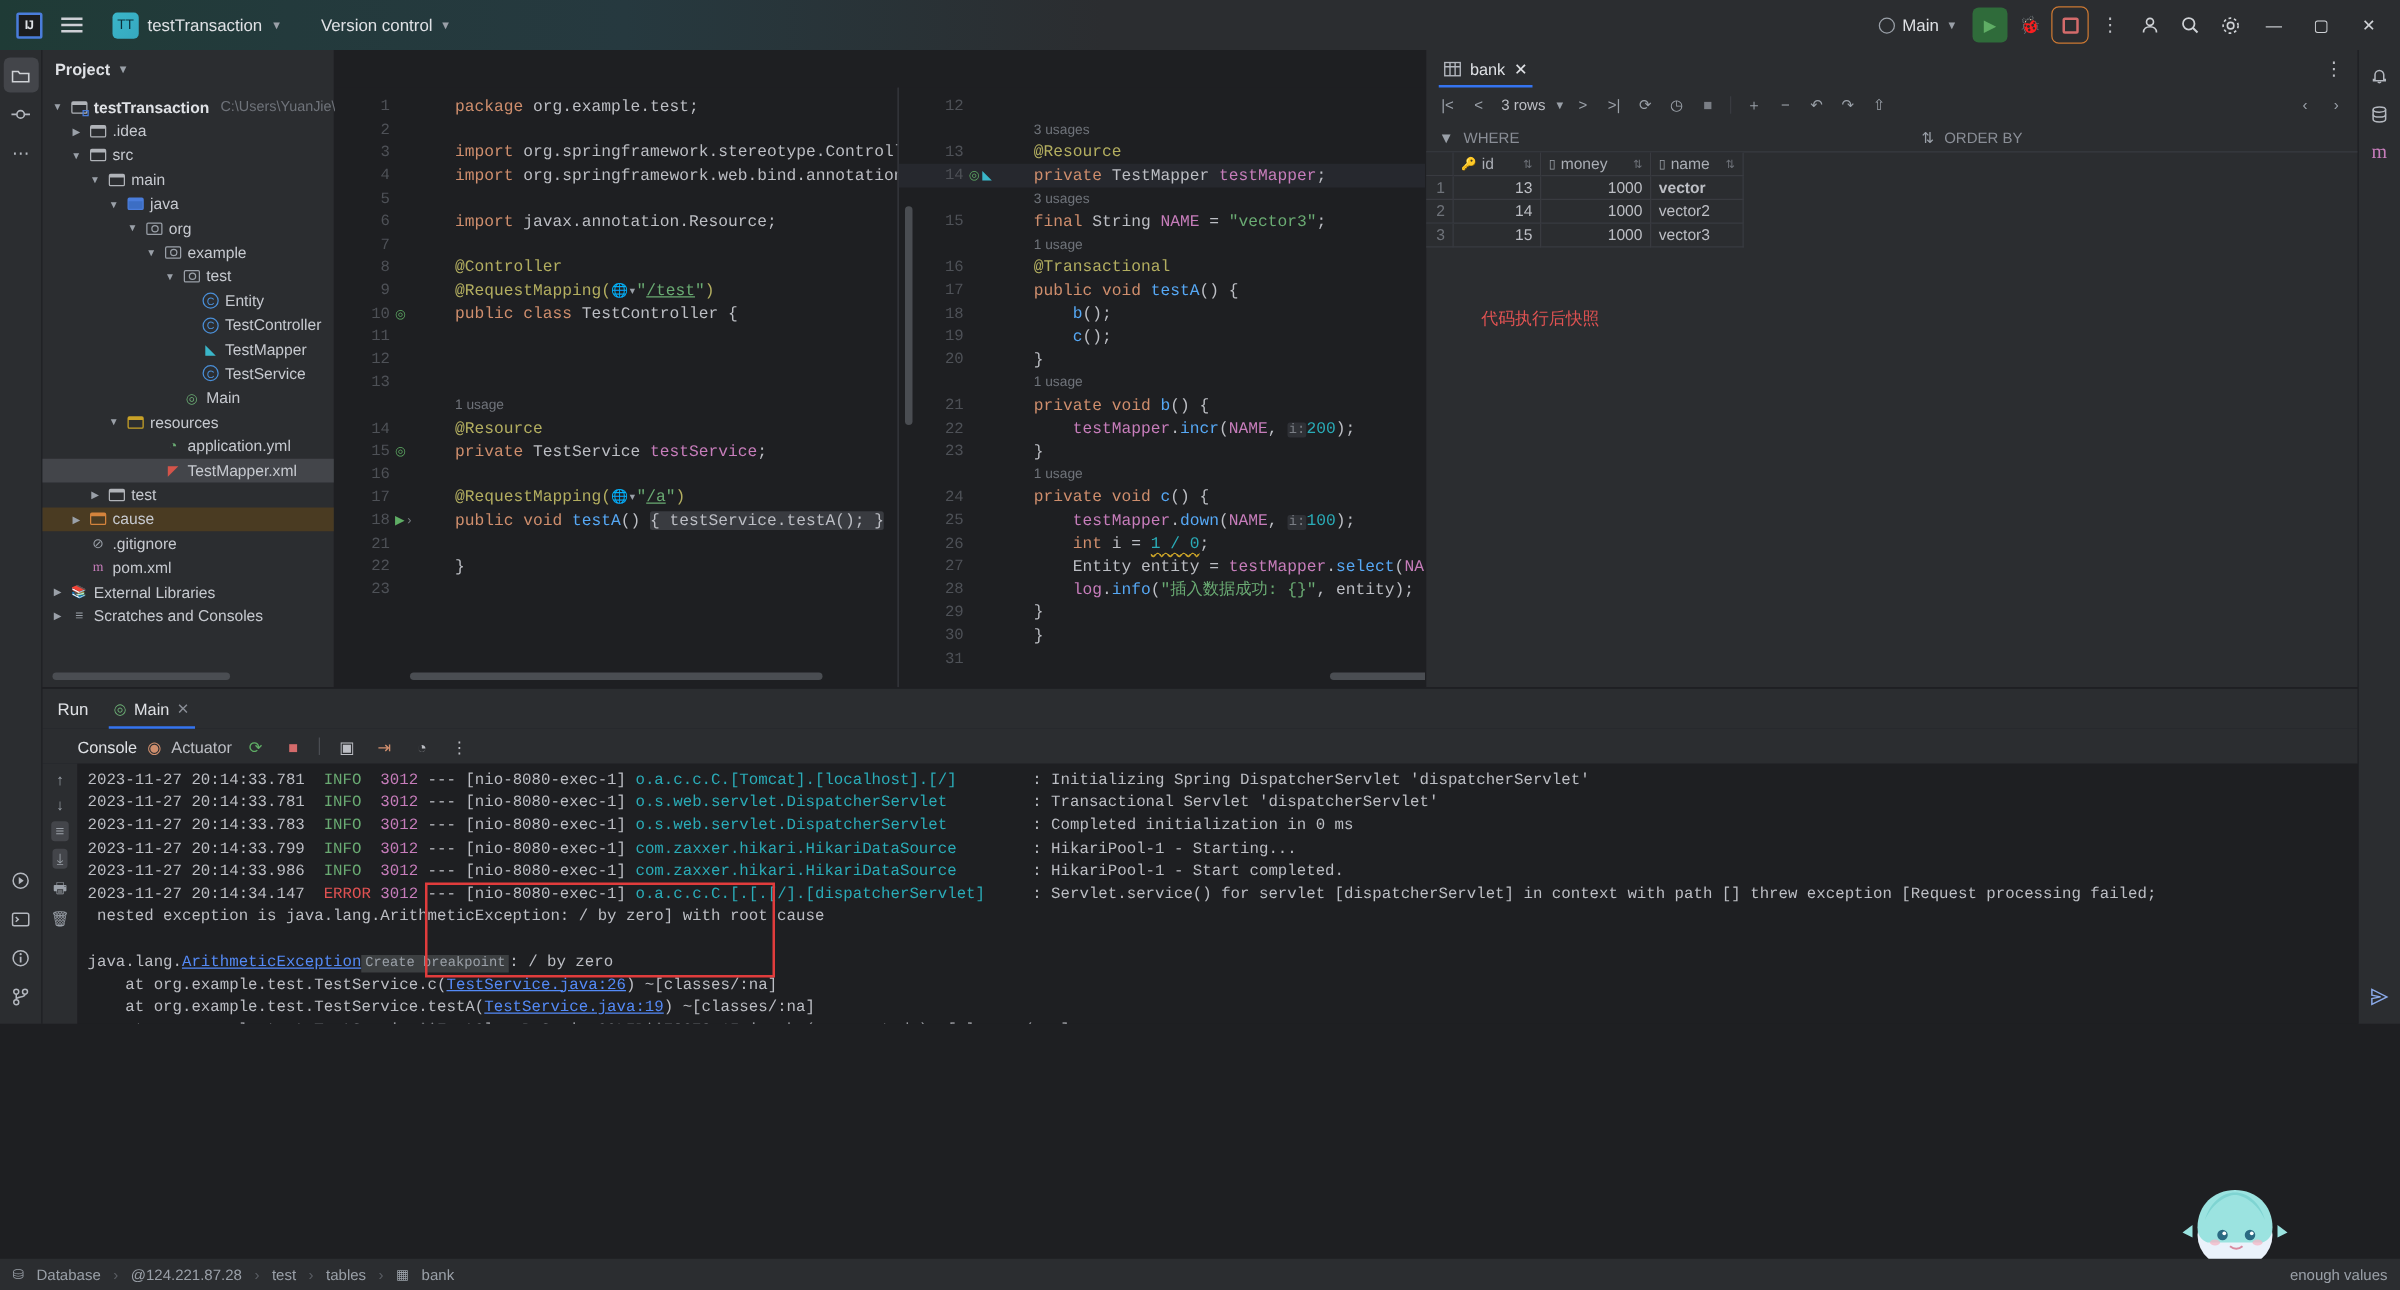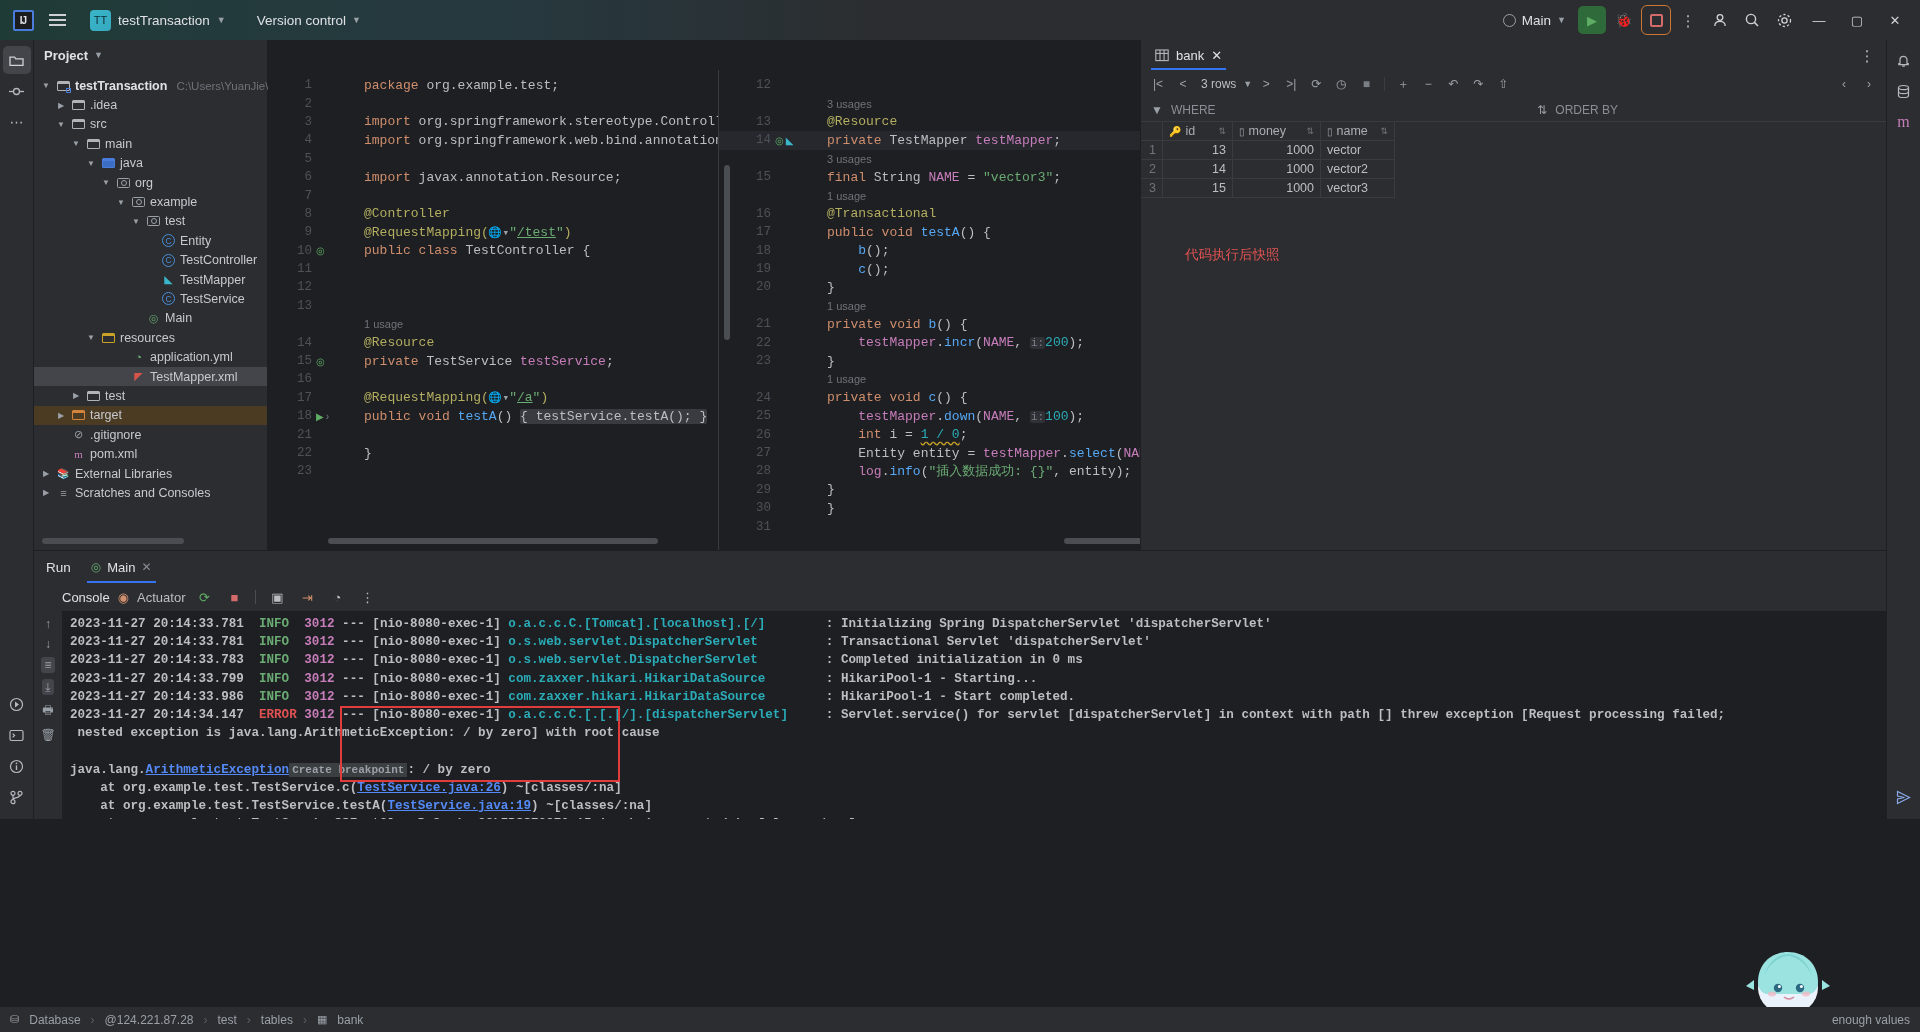--- a/index.html
+++ b/index.html
@@ -129,21 +129,21 @@
   .annot-cn { color:#e05252; font-size:13.5px;margin-left:24px; }
 
   
   #runpanel { position:absolute; left:34px; top:550px; width:1852px; height:269px; background:#1e1f22; border-top:1px solid #1e1f22;}
   #run-head { height:32px; background:#2b2d30; display:flex; align-items:center; padding-left:12px; gap:16px; }
   #run-head .rt { font-size:13.5px; color:#dfe1e5; }
   .runtab { display:flex;align-items:center;gap:6px;font-size:13px;color:#dfe1e5;height:32px;position:relative;padding:0 4px;}
   .runtab::after{content:'';position:absolute;left:0;right:0;bottom:0;height:2px;background:#3574f0;}
   #con-toolbar { height:28px; background:#2b2d30; display:flex;align-items:center;gap:8px;padding-left:28px;font-size:13px;color:#bcbec4;}
   #con-side { position:absolute; left:0; top:60px; width:28px; bottom:0; background:#2b2d30; display:flex;flex-direction:column;align-items:center;padding-top:6px;gap:6px;color:#9aa0a8;font-size:12px;}
-  #console { position:absolute; left:28px; top:60px; right:0; bottom:0; background:#1e1f22; padding:6px 0 0 8px; overflow:hidden;font-weight:bold; }
+  #console { position:absolute; left:28px; top:60px; right:0; bottom:0; background:#1e1f22; padding:6px 0 0 8px; overflow:hidden; }
   .cl { height:18.2px; white-space:pre; font-size:12.6px; font-family:"Liberation Mono",monospace; }
   .c-ts { color:#bcbec4; }
   .c-info { color:#6aab73; }
   .c-pid { color:#c77dbb; }
   .c-th { color:#bcbec4; }
   .c-log { color:#2aacb8; }
   .c-msg { color:#bcbec4; }
   .c-err { color:#e05252; }
   .c-link { color:#548af7; text-decoration:underline; }
   #redbox { position:absolute; left:340px; top:706px; width:280px; height:76px; border:2px solid #e03c3c; pointer-events:none;}
@@ -414,21 +414,21 @@
         <span class="ic">
           <span class="fold"></span>
         </span>
         <span class="lbl">test</span>
       </div>
       <div class="row tgt" style="padding-left: 21px;">
         <span class="arrow">▶</span>
         <span class="ic">
           <span class="fold orange"></span>
         </span>
-        <span class="lbl">target</span>
+        <span class="lbl">cause</span>
       </div>
       <div class="row" style="padding-left: 21px;">
         <span class="arrow"></span>
         <span class="ic" style="color: rgb(154, 160, 168);">⊘</span>
         <span class="lbl">.gitignore</span>
       </div>
       <div class="row" style="padding-left: 21px;">
         <span class="arrow"></span>
         <span class="ic" style="color: rgb(199, 125, 187); font-family: &quot;Liberation Serif&quot;, serif;">m</span>
         <span class="lbl">pom.xml</span>
@@ -593,21 +593,21 @@
             <span style="color: rgb(154, 160, 168); font-size: 10px;">▯</span>
             <span>name</span>
           </span>
           <span style="color: rgb(111, 115, 122); font-size: 9px;">⇅</span>
         </div>
       </div>
       <div class="gr">
         <div class="gc gidx">1</div>
         <div class="gc cnum" style="width: 70px;">13</div>
         <div class="gc cnum" style="width: 88px;">1000</div>
-        <div class="gc ctxt" style="width: 74px;">vector</div>
+        <div class="gc ctxt" style="width: 74px; font-weight: bold;">vector</div>
       </div>
       <div class="gr">
         <div class="gc gidx">2</div>
         <div class="gc cnum" style="width: 70px;">14</div>
         <div class="gc cnum" style="width: 88px;">1000</div>
         <div class="gc ctxt" style="width: 74px;">vector2</div>
       </div>
       <div class="gr">
         <div class="gc gidx">3</div>
         <div class="gc cnum" style="width: 70px;">15</div>

